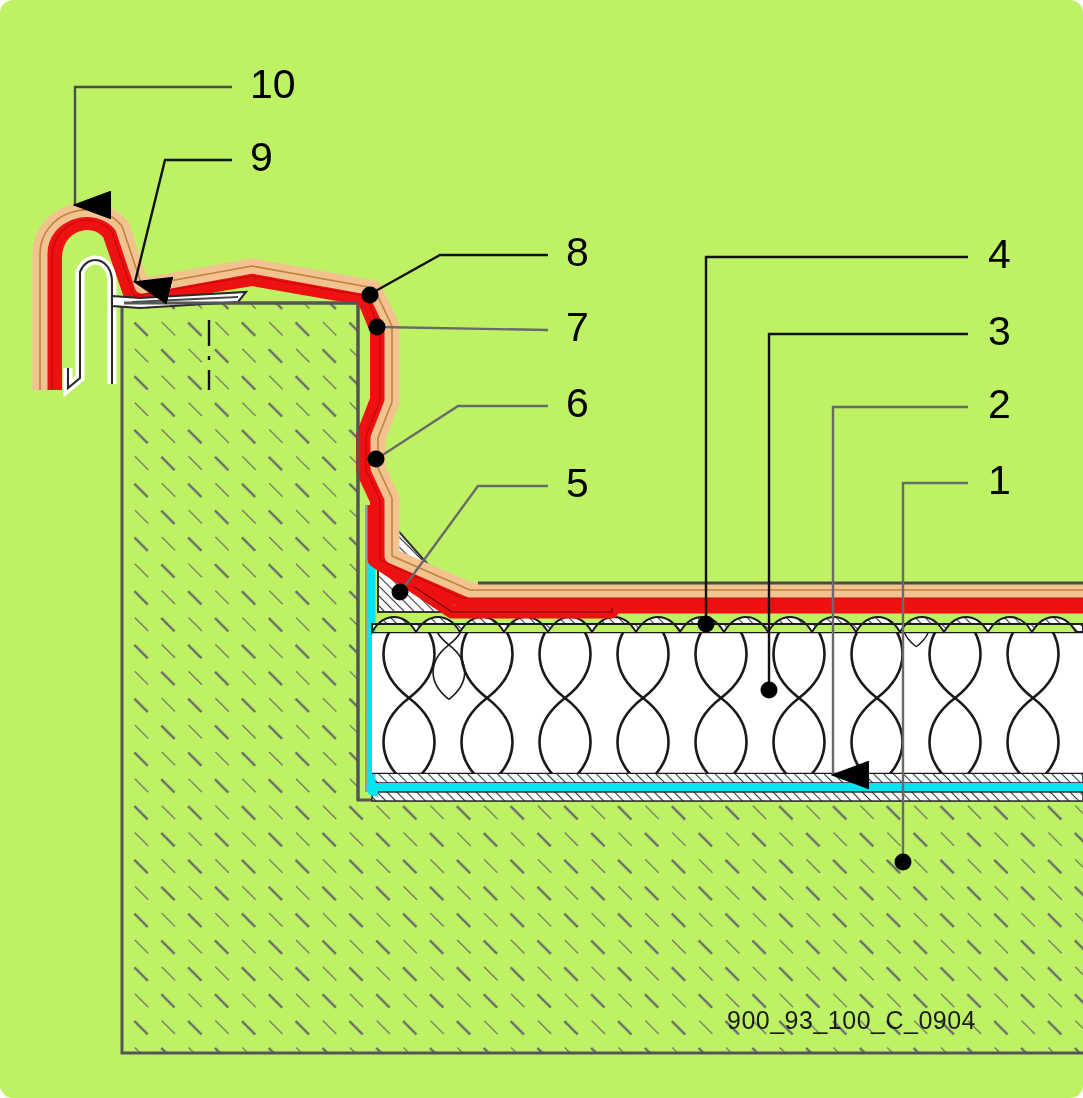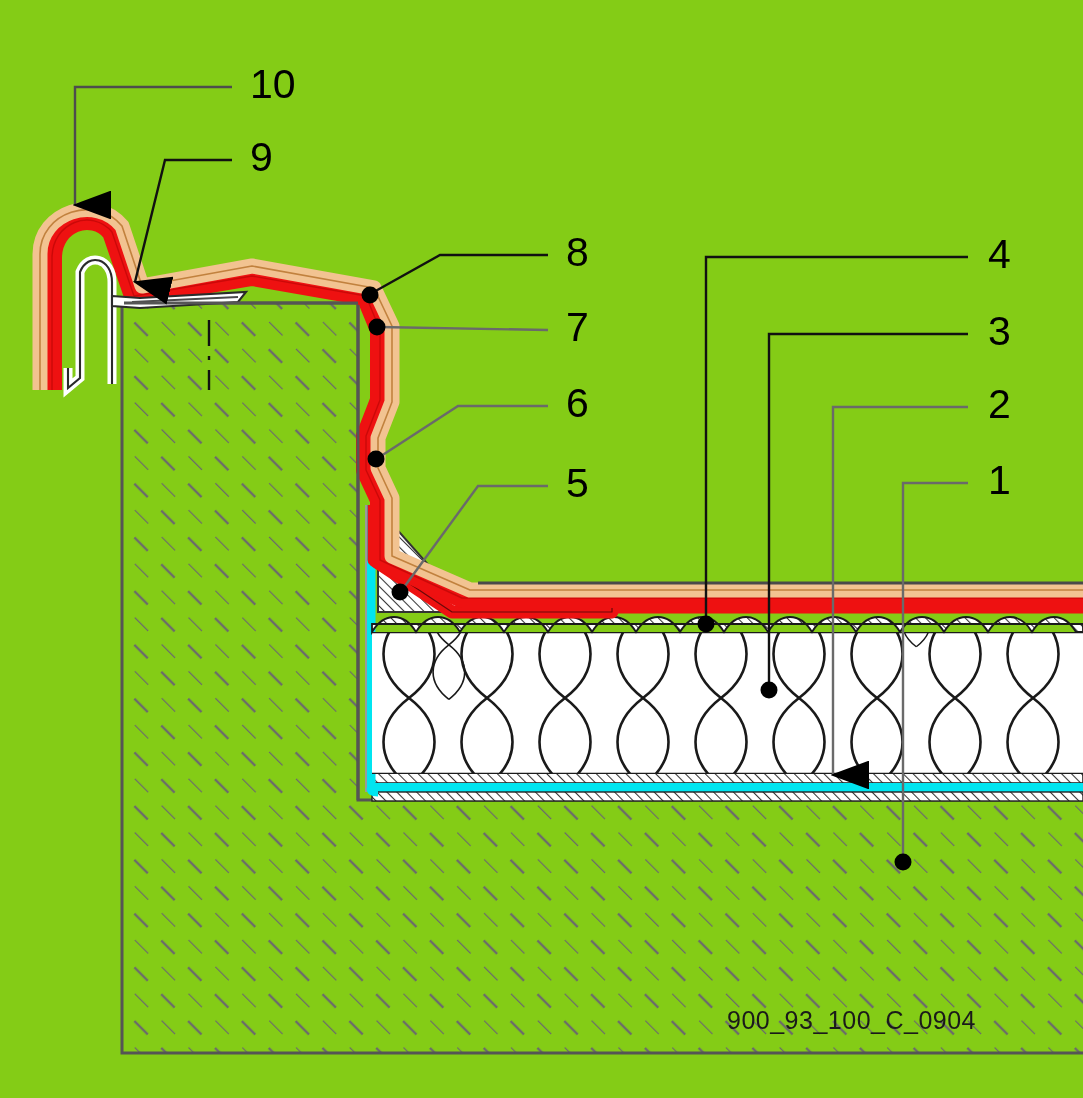--- a/index.html
+++ b/index.html
@@ -12,21 +12,22 @@
     width: 1083px;
     height: 1098px;
     font-family: "Liberation Sans", sans-serif;
     overflow: hidden;
     position: relative;
   }
   #drawing-root {
     position: relative;
     width: 1083px;
     height: 1098px;
-    background: #84cc16;
+    background: #bef264;
+    border-radius: 13px;
   }
   svg#detail-svg {
     display: block;
     width: 1083px;
     height: 1098px;
   }
   text.callout-number {
     font-family: "Liberation Sans", sans-serif;
     font-size: 41px;
     fill: #000000;

